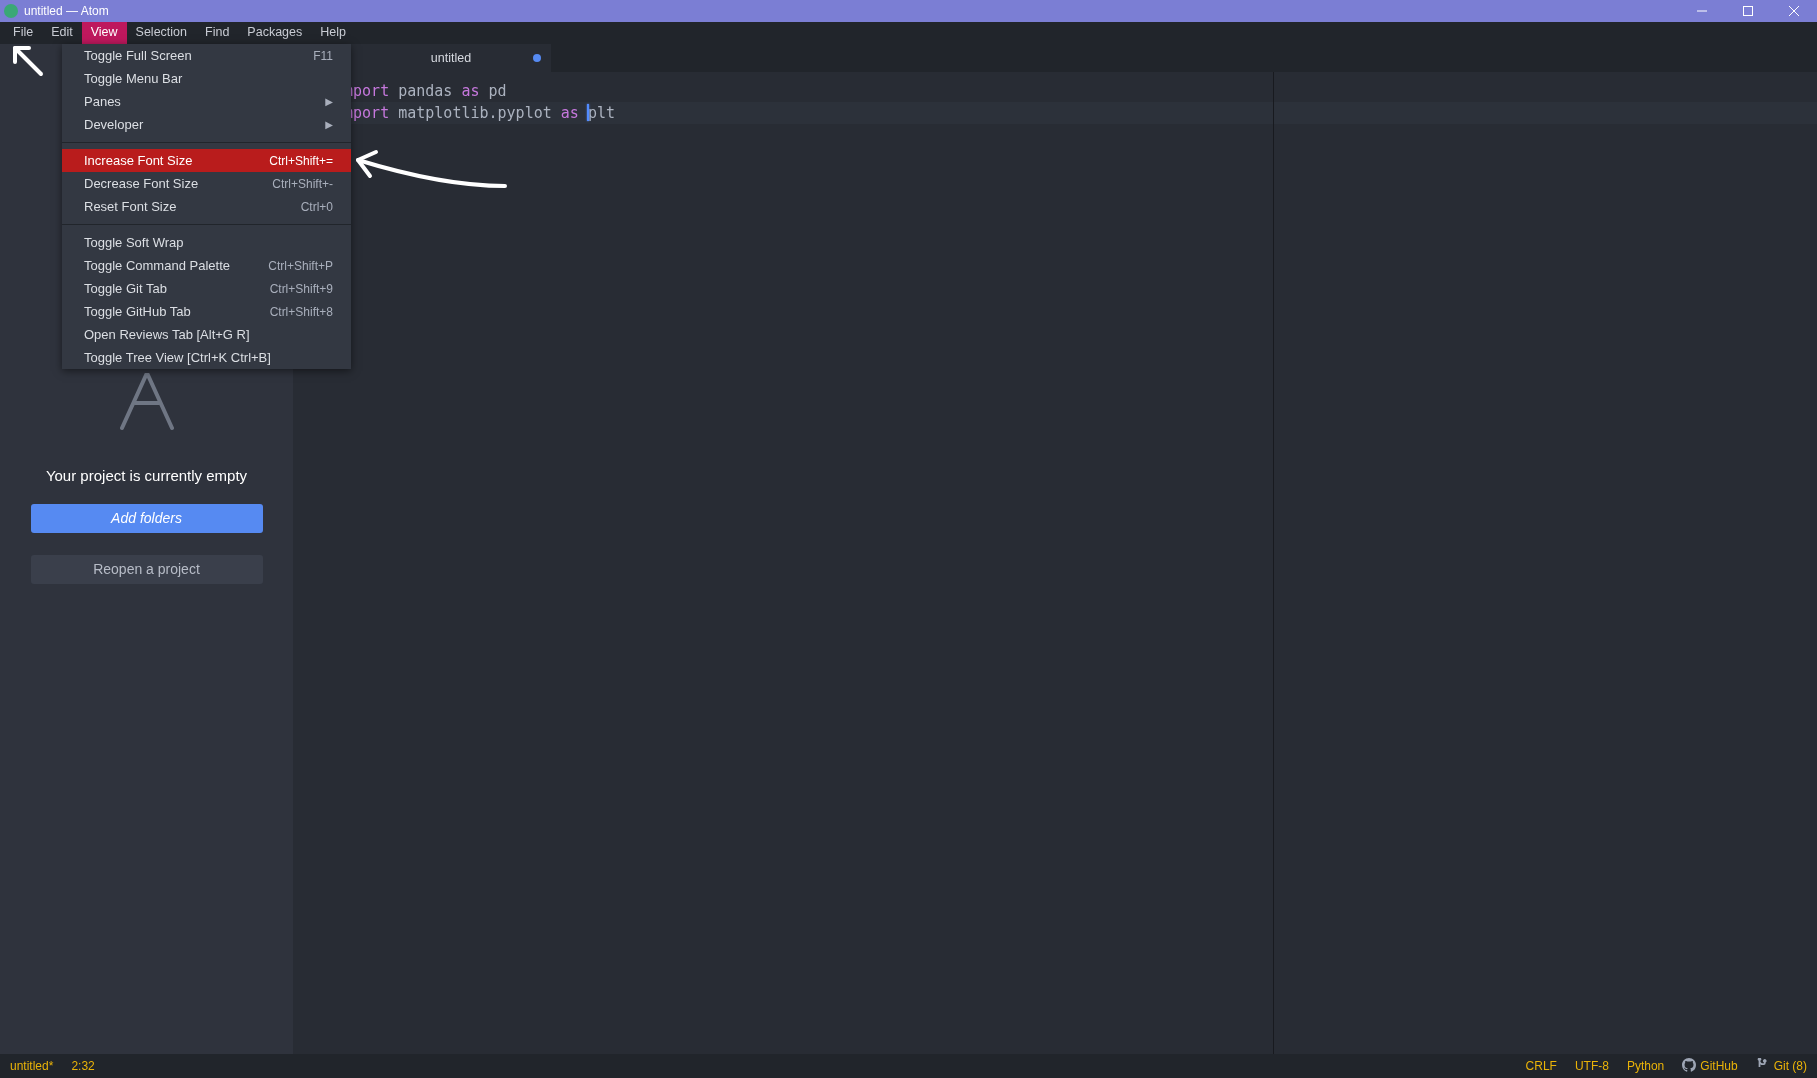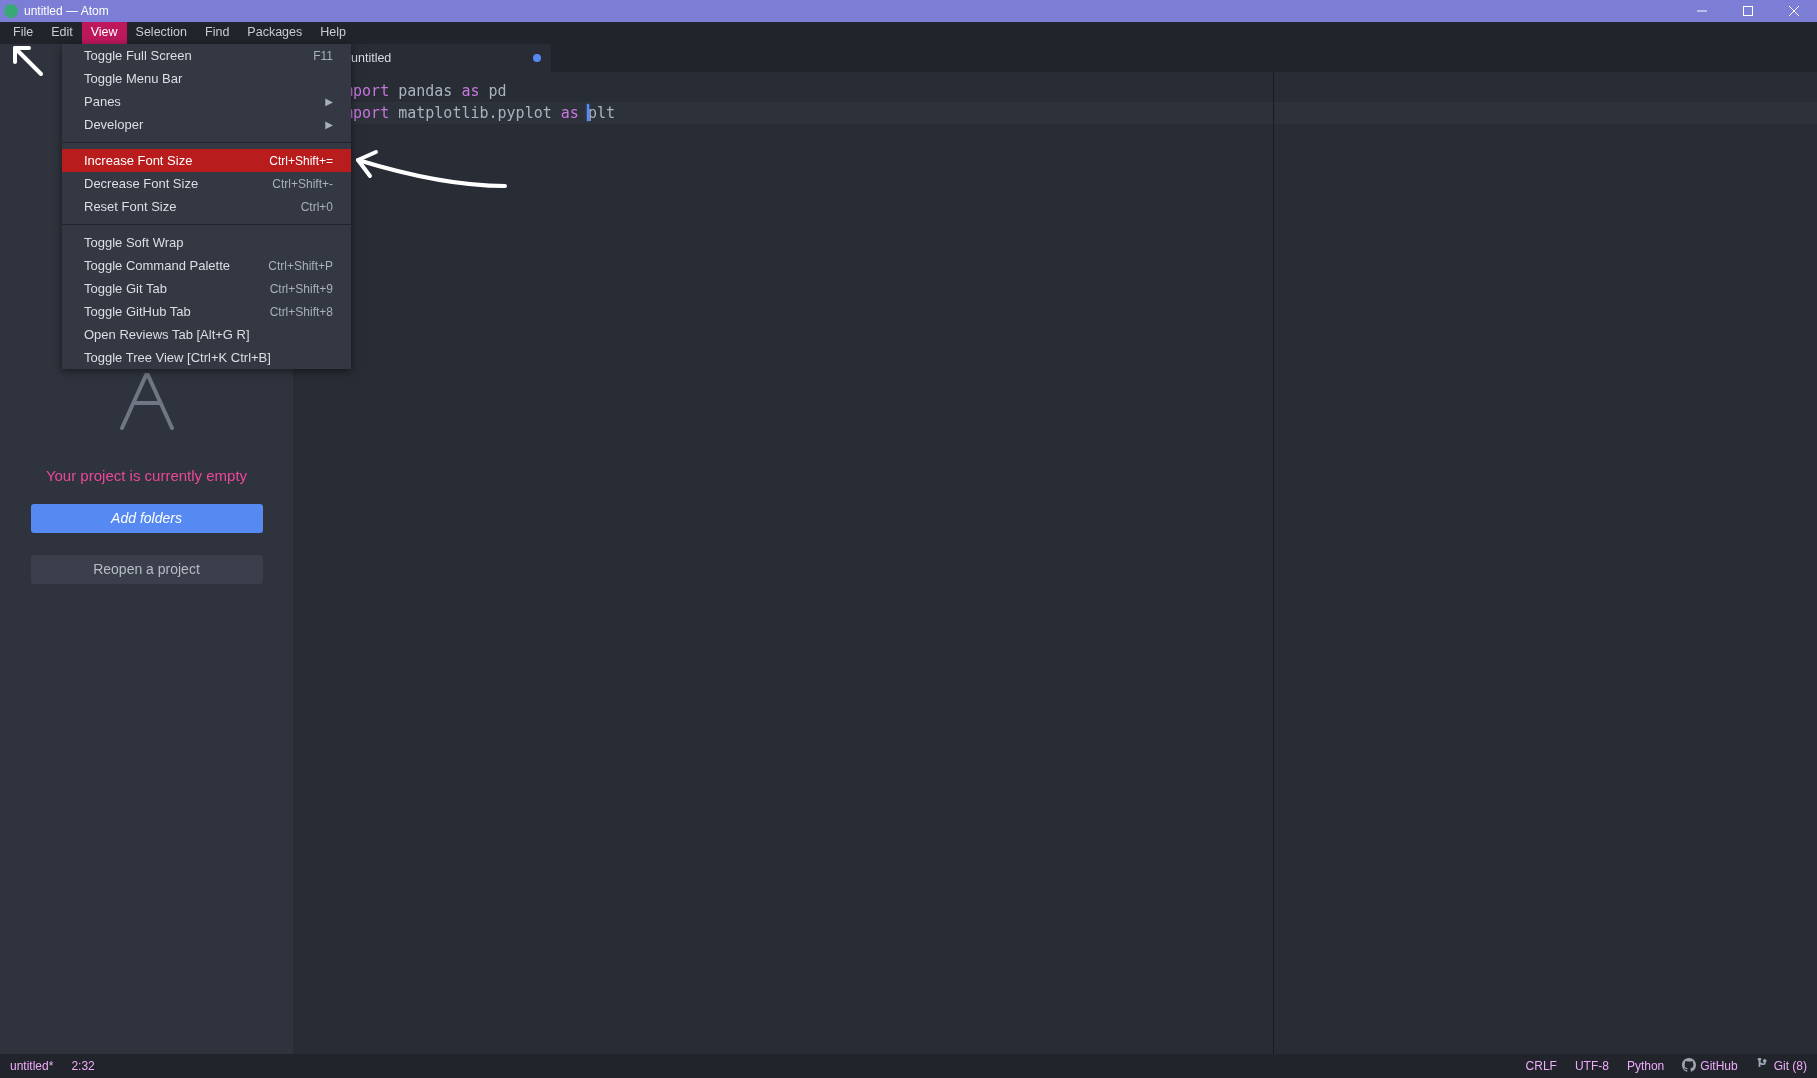--- a/index.html
+++ b/index.html
@@ -15,30 +15,30 @@
   .win-btn svg { stroke:#fff; stroke-width:1; fill:none; }
 
   
   .menubar { height:22px; background:#21252b; display:flex; font-size:12.5px; padding-left:4px; }
   .menubar .m-item { padding:3px 9px; color:#c9ccd4; cursor:default; }
   .menubar .m-item.active { background:#be185d; color:#fff; }
 
   
   .client { position:relative; height:calc(1078px - 22px - 22px - 24px); display:flex; }
   .sidebar { width:293px; background:#2f333d; display:flex; flex-direction:column; align-items:center; justify-content:center; }
-  .sidebar .proj-msg { color:#ec4899; font-size:15px; margin-top:30px; margin-bottom:20px;text-align:right; }
+  .sidebar .proj-msg { color:#ffffff; font-size:15px; margin-top:30px; margin-bottom:20px;text-align:right; }
   .sidebar .astro-icon { margin-top:-120px; }
   .sidebar .btn { width:232px; height:29px; border-radius:3px; display:flex; align-items:center; justify-content:center; font-size:14px; margin-bottom:22px; }
   .sidebar .btn.primary { background:#568af2; color:#fff;font-style:italic; }
   .sidebar .btn.secondary { background:#3a3f4b; color:#b7bcc7; }
 
   .editor-wrap { flex:1; display:flex; flex-direction:column; }
   .tabs { height:28px; background:#21252b; display:flex; align-items:stretch; }
   .tabs .tab-spacer-left { width:58px; }
-  .tab { width:200px; display:flex; align-items:center; position:relative; background:#282c34; color:#d7dae0; font-size:12.5px; }
+  .tab { width:200px; display:flex; align-items:center; justify-content:center; position:relative; background:#282c34; color:#d7dae0; font-size:12.5px; }
   .tab .mod-dot { position:absolute; right:10px; top:50%; transform:translateY(-50%); width:8px; height:8px; border-radius:50%; background:#568af2; }
   .tabs .rest { flex:1; background:#21252b; }
 
   .editor { flex:1; position:relative; font-family:Menlo,Consolas,monospace; font-size:15px; line-height:22px; }
   .line { position:absolute; white-space:pre; }
   .kw { color:#c678dd; }
   .id { color:#abb2bf; }
   .hl-line { position:absolute; left:0; right:0; height:22px; background:#2c313a; }
   .cursor { position:absolute; width:2px; height:17px; background:#528bff; box-shadow:0 0 2px #528bff; }
   .split { position:absolute; top:0; bottom:0; width:1px; background:#181a1f; left:980px; }
@@ -50,21 +50,21 @@
   .dd-item.hover { background:#b91c1c; color:#fff; }
   .dd-item.hover .sc { color:#fff; }
   .dd-sep { height:1px; background:#21252b; margin:6px 0; }
   .dd-item .sc { color:#a9afbc; font-size:12px; }
   .dd-item .arrow { margin-left:auto; font-size:10px; color:#a9afbc; }
 
   
   .anno { position:absolute; pointer-events:none; z-index:20; }
 
   
-  .status { height:24px; background:#21252b; display:flex; align-items:center; font-size:12px; color:#f0abfc; padding:0 10px; }
+  .status { height:24px; background:#21252b; display:flex; align-items:center; font-size:12px; color:#eab308; padding:0 10px; }
   .status .s-item { margin-right:18px; }
   .status .spacer { flex:1; }
   .status .s-right { margin-left:18px; display:flex; align-items:center; gap:4px; }
   .gh-icon svg, .git-icon svg { fill:#9da5b4; }
 </style>
 </head>
 <body>
 
 <div class="titlebar">
   <span class="app-icon"></span>

